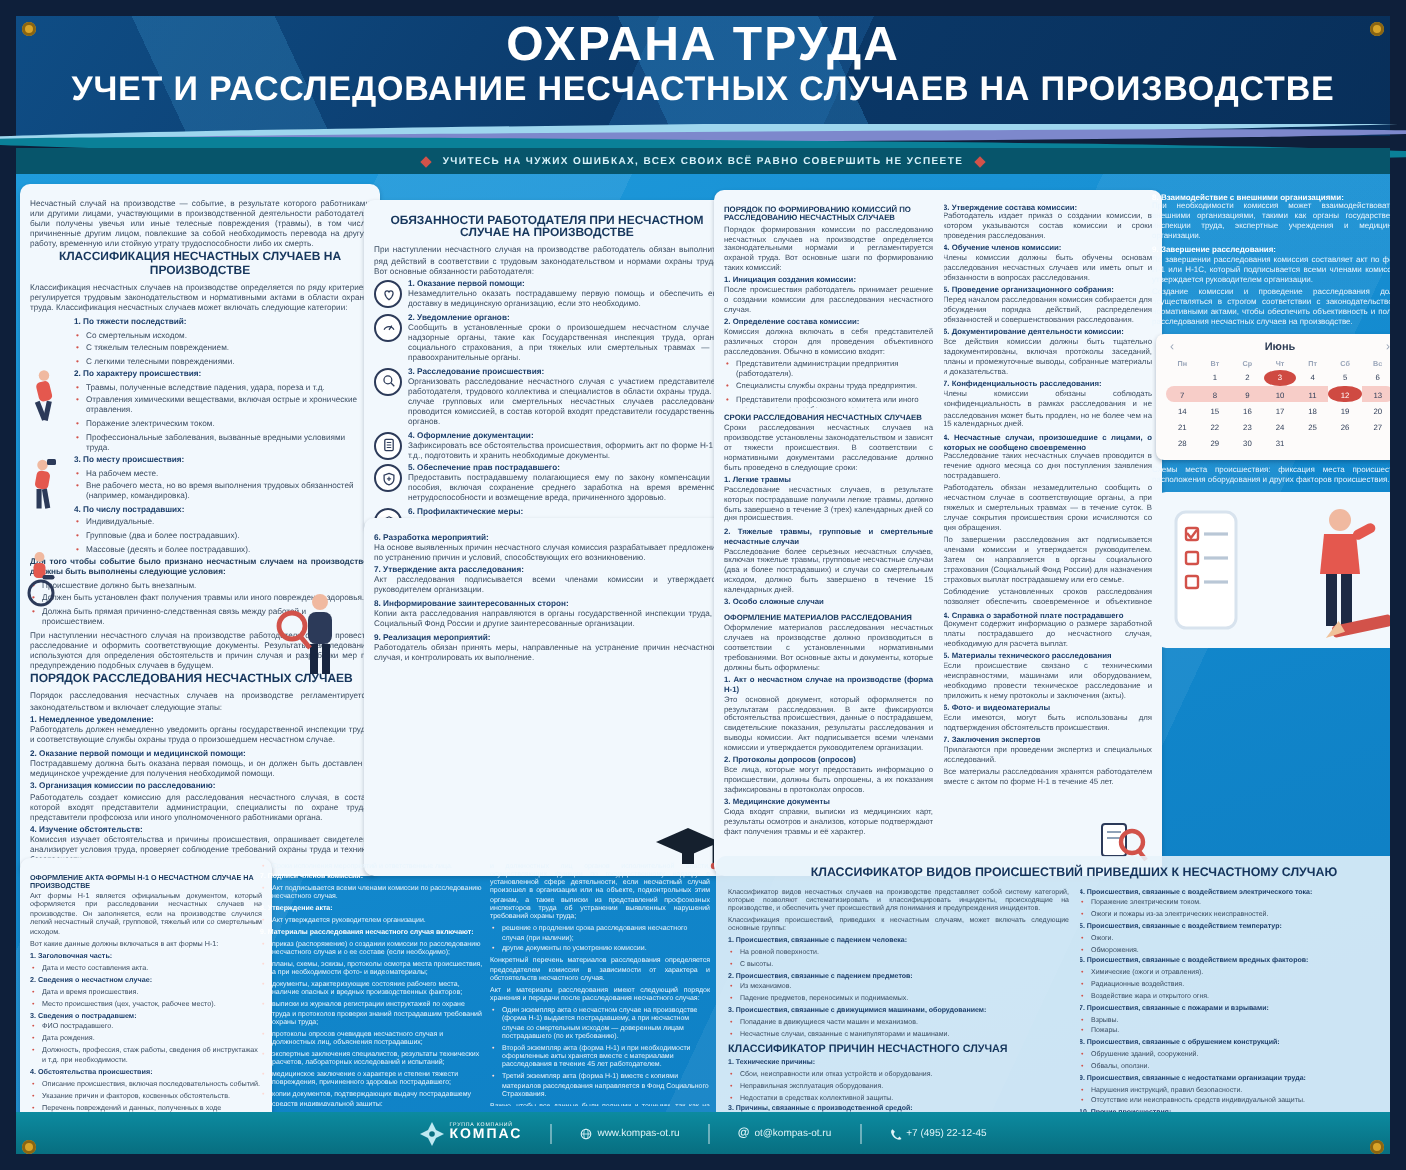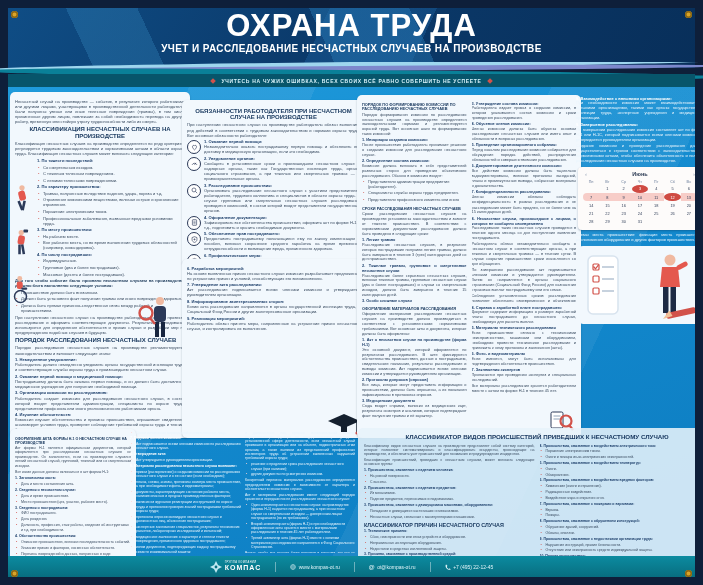--- a/index.html
+++ b/index.html
@@ -10,23 +10,23 @@
     box-shadow:inset 0 0 0 1.5px #8a6512;z-index:30;}
   .g-tl{left:11px;top:11px}.g-tr{right:11px;top:11px}.g-bl{left:11px;bottom:8px}.g-br{right:11px;bottom:8px}
   
   .hdr{position:absolute;left:8px;top:8px;right:8px;height:60px;
     background:linear-gradient(120deg,#0f4d85 0%,#0b3a6b 45%,#082f5a 100%);overflow:hidden;}
   .hdr:before{content:"";position:absolute;inset:0;
     background:
      linear-gradient(65deg,transparent 46%,rgba(38,120,180,.45) 46%,rgba(38,120,180,.45) 60%,transparent 60%),
      linear-gradient(-65deg,transparent 40%,rgba(25,90,150,.5) 40%,rgba(25,90,150,.5) 55%,transparent 55%),
      linear-gradient(65deg,transparent 12%,rgba(60,150,205,.28) 12%,rgba(60,150,205,.28) 22%,transparent 22%);}
-  .hdr .t1{position:relative;margin-top:2px;text-align:center;color:#fff;font-size:31px;font-weight:bold;
+  .hdr .t1{position:relative;margin-top:2px;text-align:center;color:#fff;font-size:24px;font-weight:bold;
     letter-spacing:1px;line-height:1.05;}
-  .hdr .t2{position:relative;text-align:center;color:#fff;font-size:10px;font-weight:bold;letter-spacing:.4px;}
+  .hdr .t2{position:relative;text-align:center;color:#fff;font-size:17px;font-weight:bold;letter-spacing:.4px;}
   .waves{position:absolute;left:0;top:62px;right:0;height:18px;overflow:hidden;}
   .wv{position:absolute;left:-20px;right:-20px;height:6px;border-radius:50%/70%;}
   .wv1{top:0;background:#9ed6ee;transform:rotate(-.7deg);}
   .wv2{top:4px;background:#7d88cc;transform:rotate(-.4deg);height:5px;}
   .wv3{top:8px;background:#0a8098;transform:rotate(.5deg);height:8px;}
   .tagband{position:absolute;left:8px;right:8px;top:74px;height:13px;background:#07556b;
     display:flex;align-items:center;justify-content:center;gap:6px;z-index:5;}
   .tagband .diam{width:4px;height:4px;background:#d2524a;transform:rotate(45deg);}
   .tagband .txt{color:#d8f2fa;font-size:5px;font-weight:bold;letter-spacing:.7px;}
   

